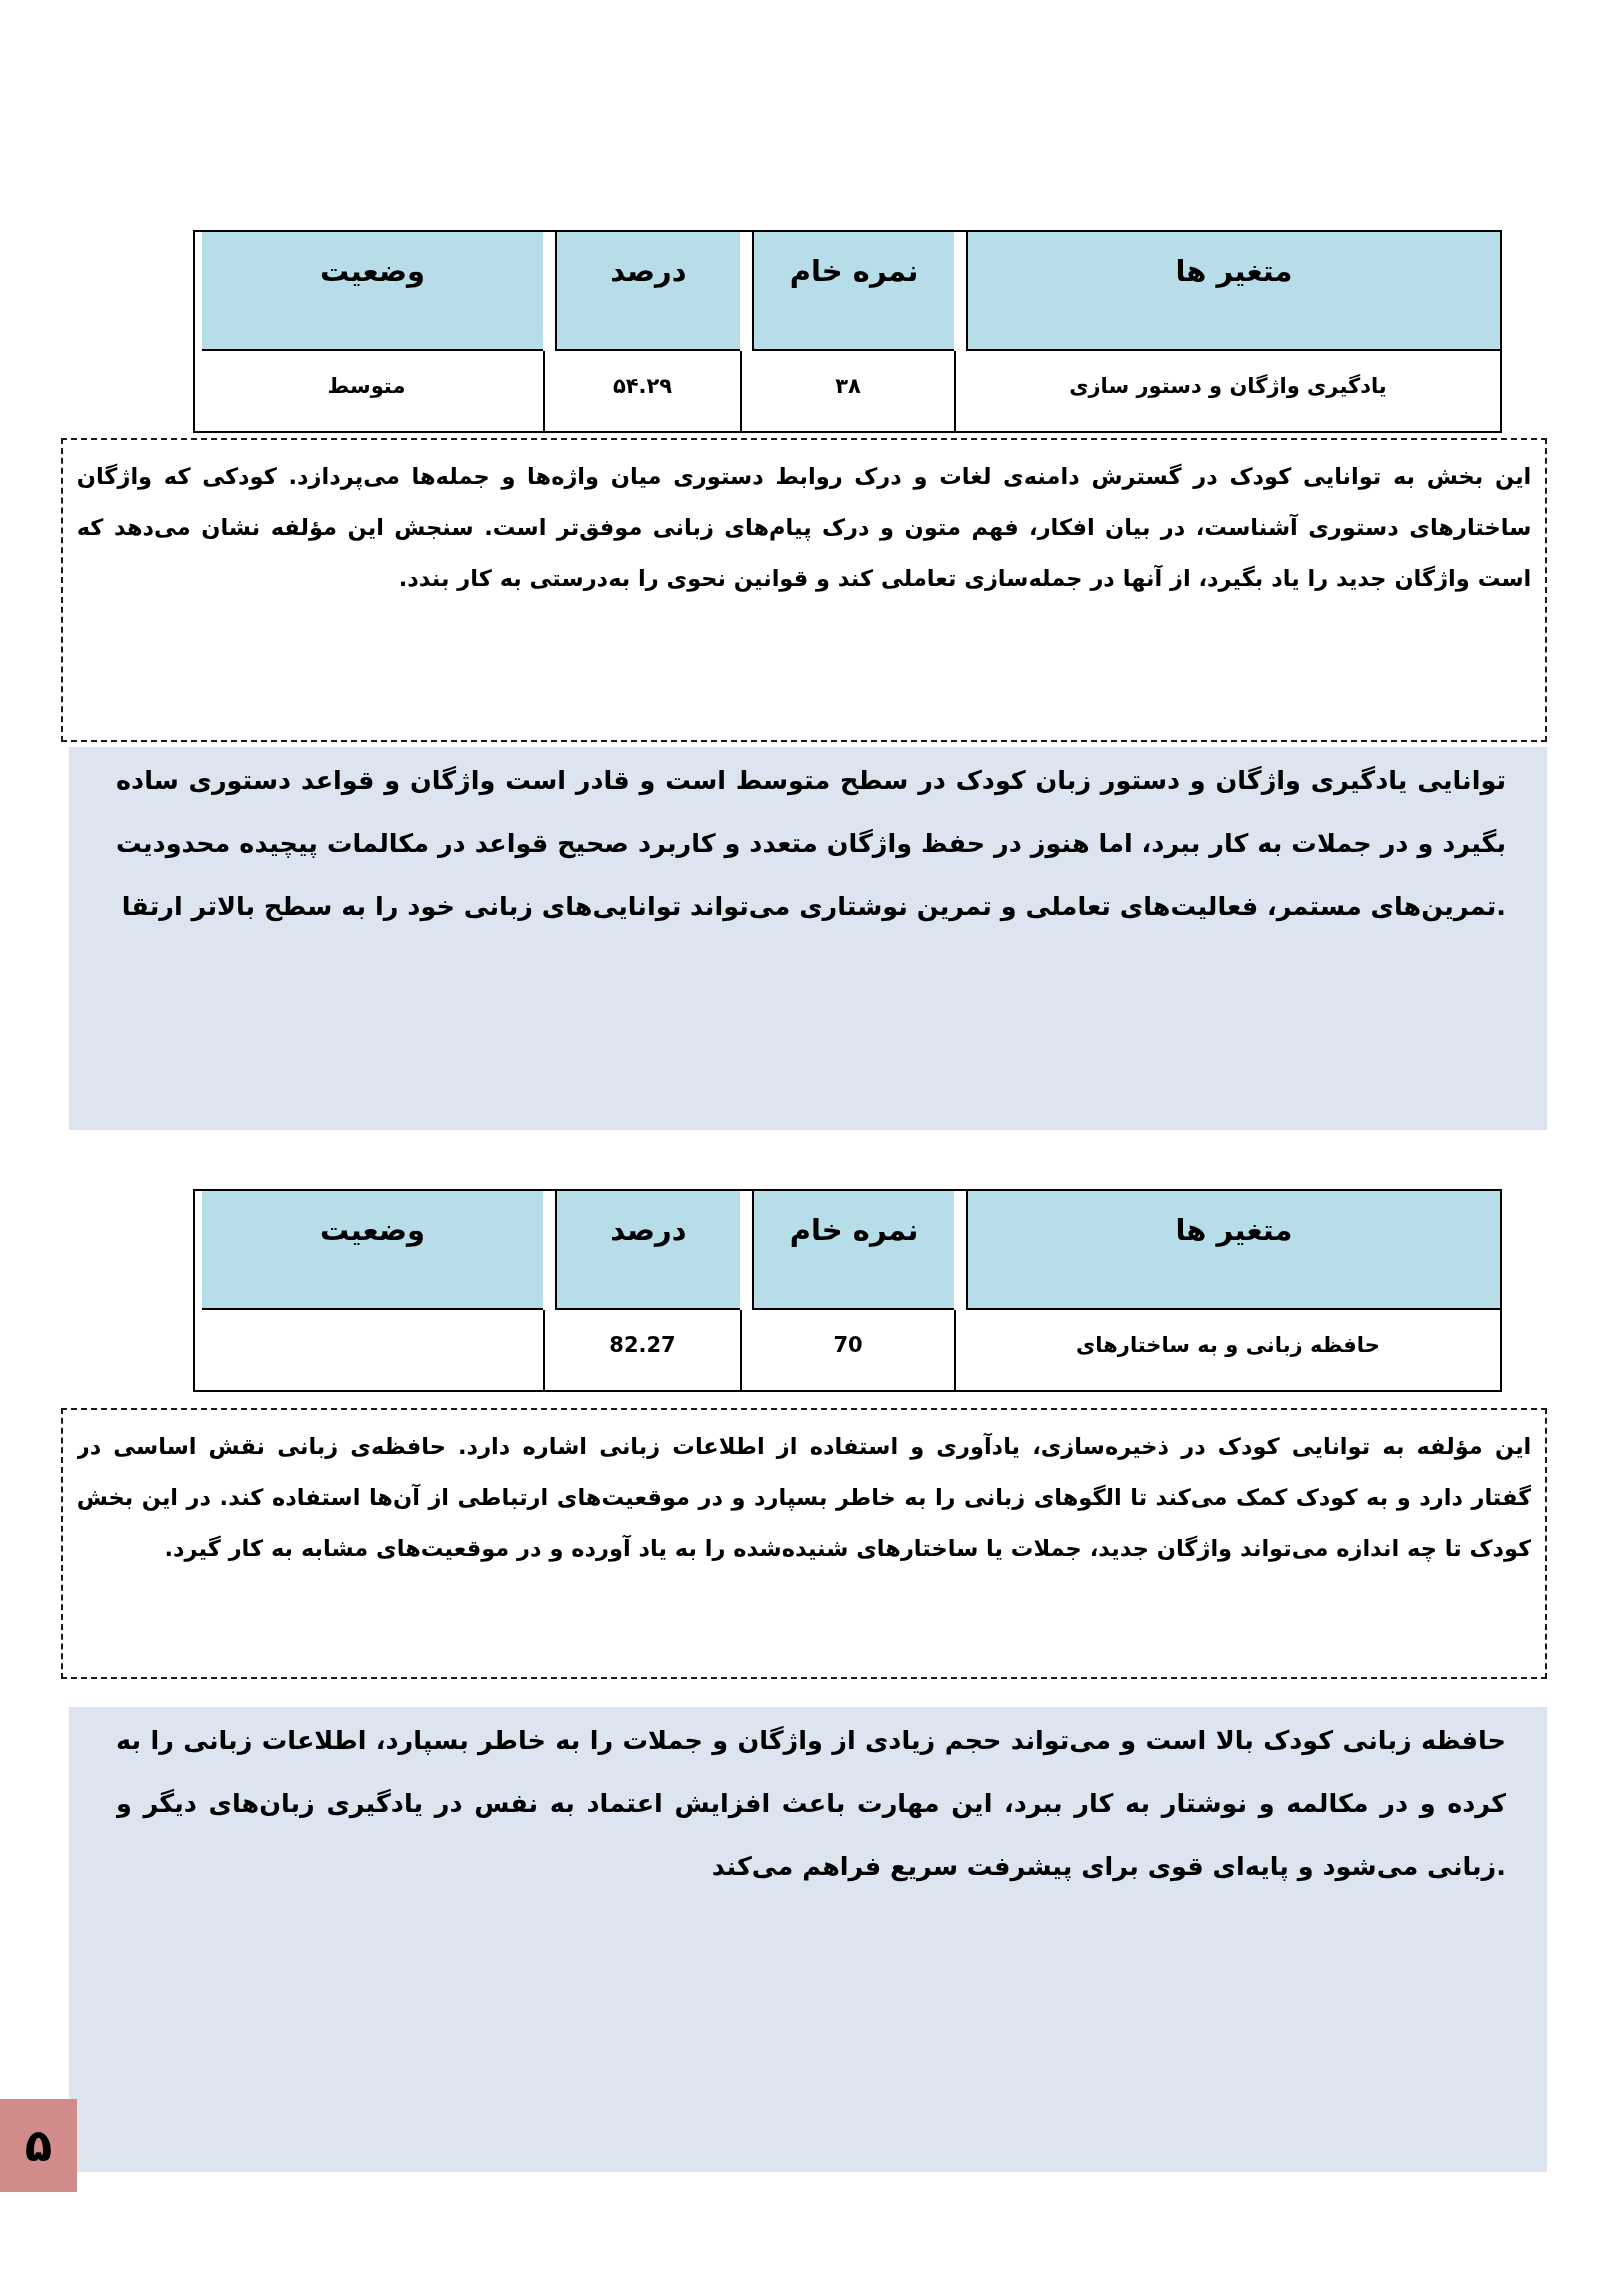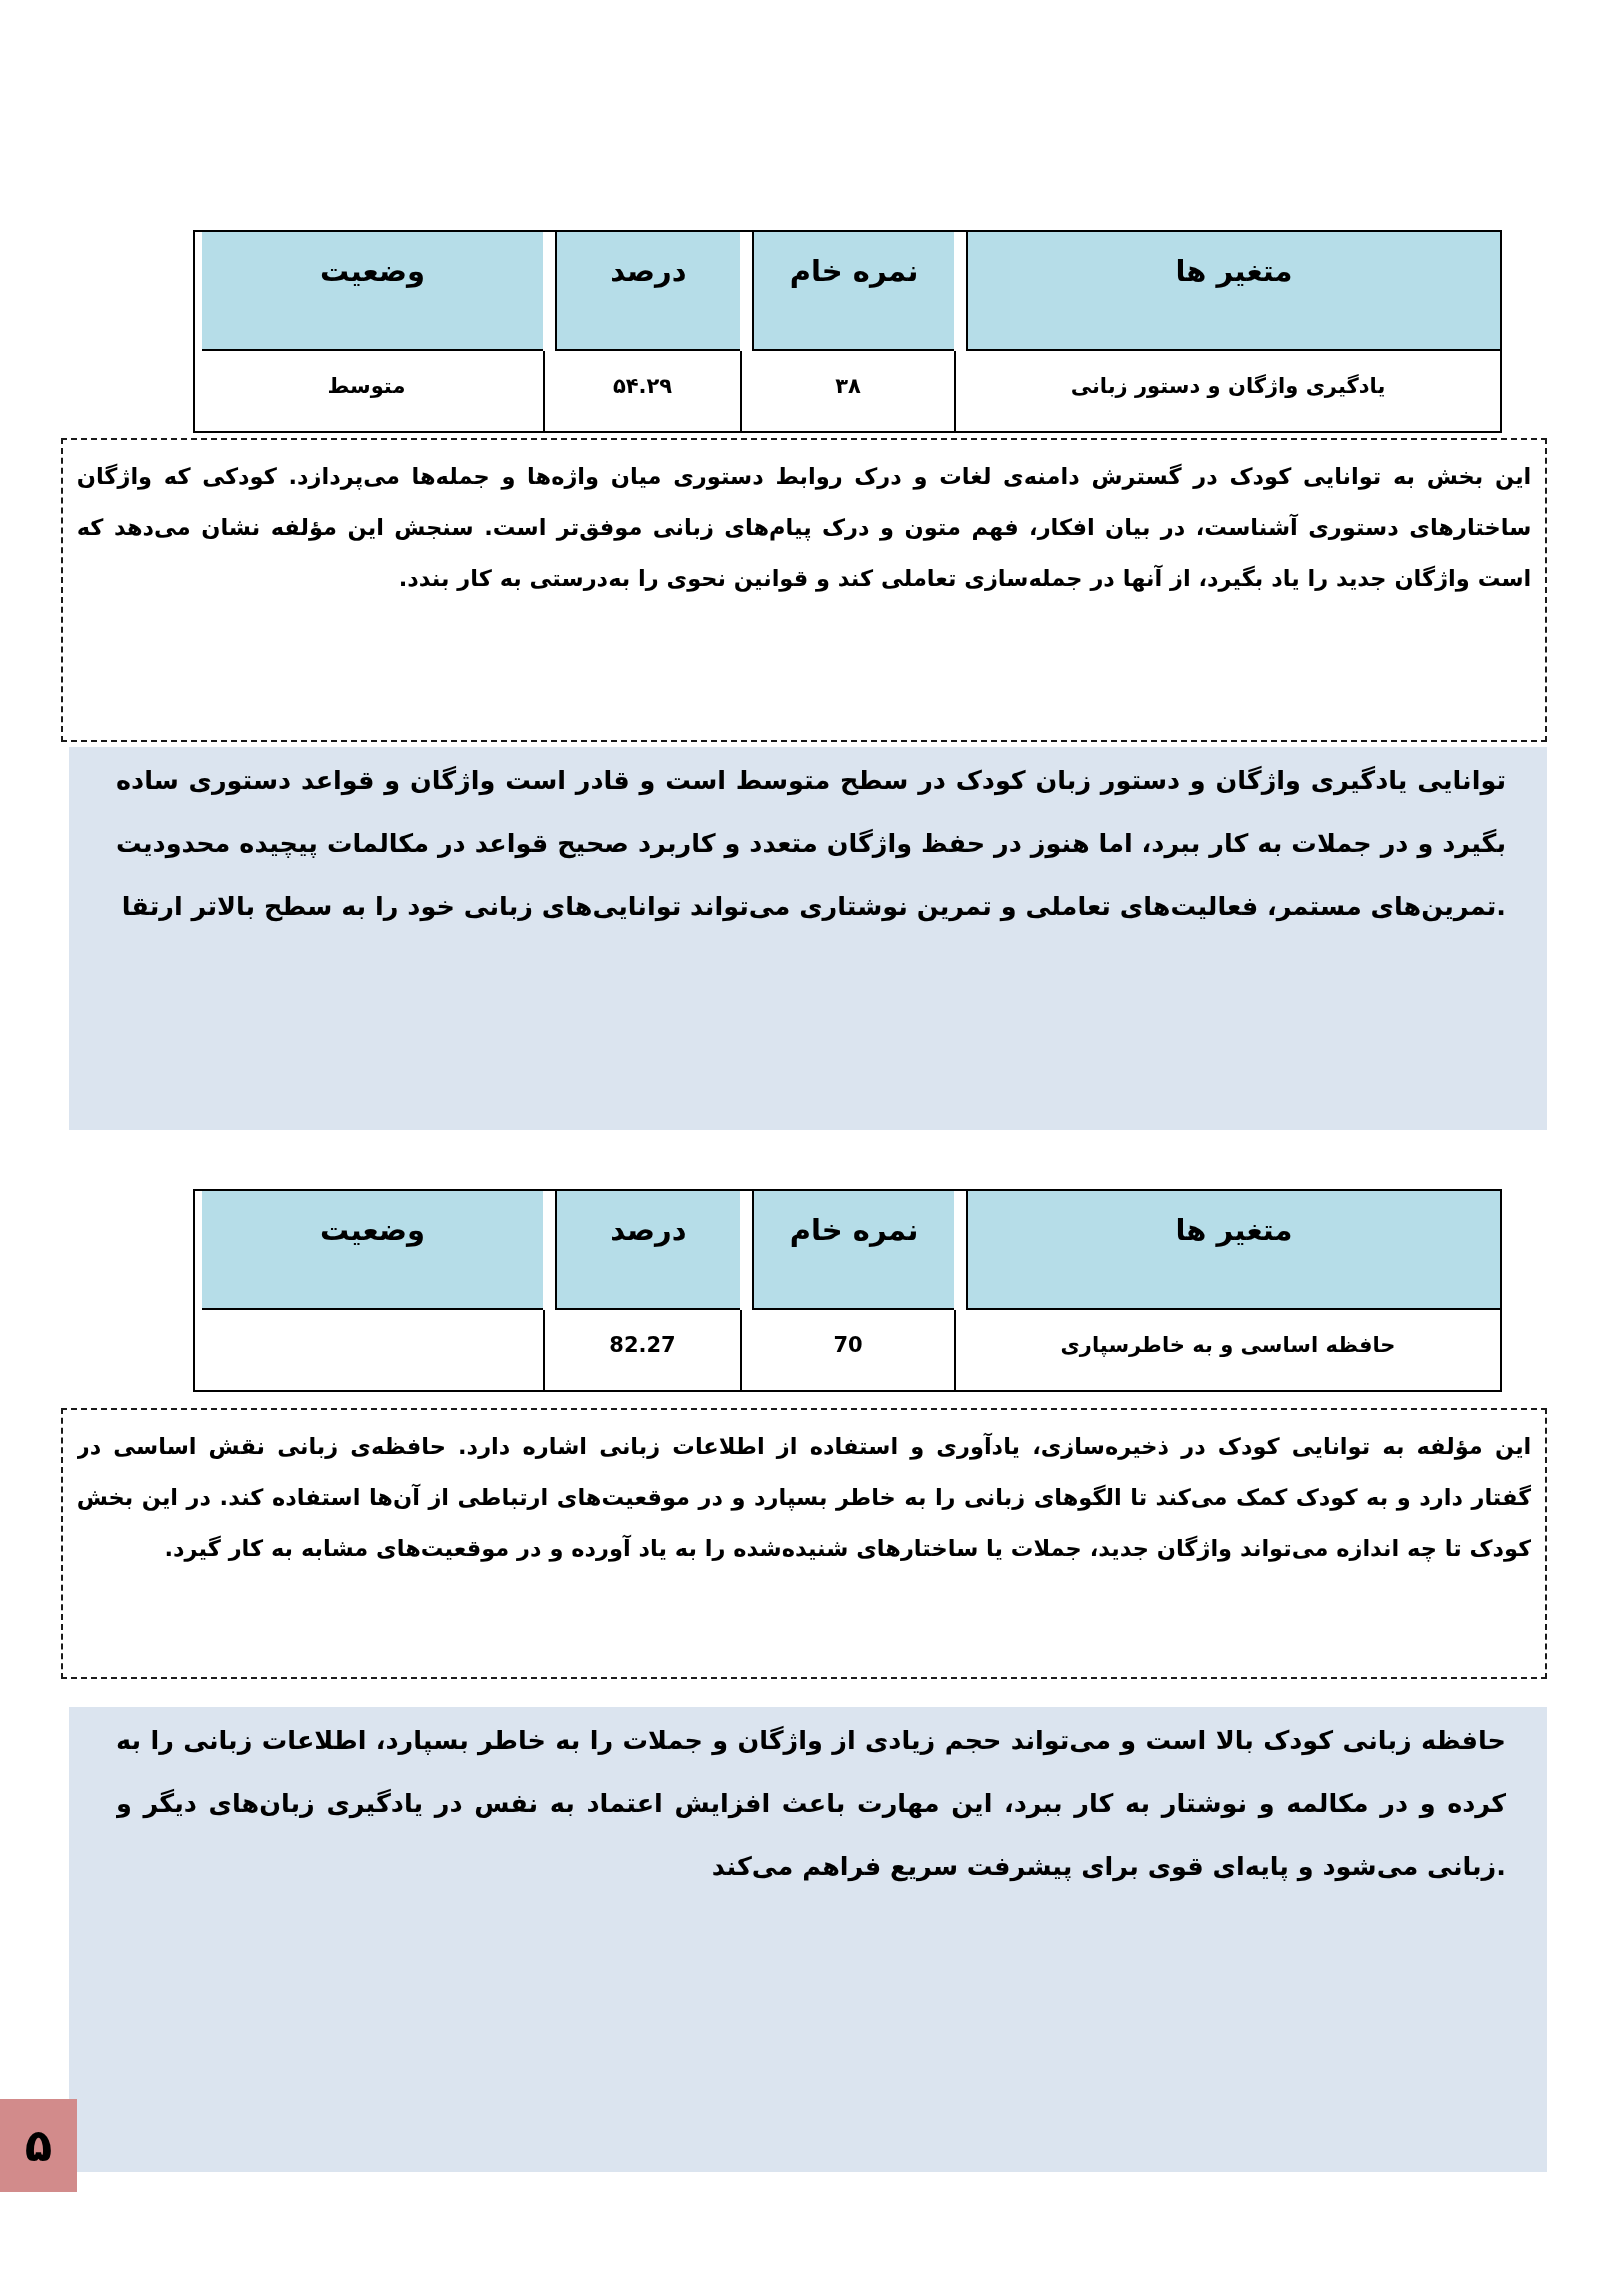--- a/index.html
+++ b/index.html
@@ -99,21 +99,21 @@
   }
 </style>
 </head>
 <body>
 
 <div class="score-table t1">
   <div class="cell head">متغیر ها</div>
   <div class="cell head">نمره خام</div>
   <div class="cell head">درصد</div>
   <div class="cell head c-last">وضعیت</div>
-  <div class="cell body">یادگیری واژگان و دستور زبانی</div>
+  <div class="cell body">یادگیری واژگان و دستور سازی</div>
   <div class="cell body">۳۸</div>
   <div class="cell body">۵۴.۲۹</div>
   <div class="cell body c-last">متوسط</div>
 </div>
 
 <div class="dashed-box d1">
   <div class="tline">این بخش به توانایی کودک در گسترش دامنه‌ی لغات و درک روابط دستوری میان واژه‌ها و جمله‌ها می‌پردازد. کودکی که واژگان بیشتری می‌داند و با</div>
   <div class="tline">ساختارهای دستوری آشناست، در بیان افکار، فهم متون و درک پیام‌های زبانی موفق‌تر است. سنجش این مؤلفه نشان می‌دهد که کودک تا چه میزان قادر</div>
   <div class="tline last">است واژگان جدید را یاد بگیرد، از آنها در جمله‌سازی تعاملی کند و قوانین نحوی را به‌درستی به کار بندد.</div>
 </div>
@@ -122,21 +122,21 @@
   <div class="tline">توانایی یادگیری واژگان و دستور زبان کودک در سطح متوسط است و قادر است واژگان و قواعد دستوری ساده تا متوسط را یاد</div>
   <div class="tline">بگیرد و در جملات به کار ببرد، اما هنوز در حفظ واژگان متعدد و کاربرد صحیح قواعد در مکالمات پیچیده محدودیت دارد و با</div>
   <div class="tline last">.تمرین‌های مستمر، فعالیت‌های تعاملی و تمرین نوشتاری می‌تواند توانایی‌های زبانی خود را به سطح بالاتر ارتقا دهد</div>
 </div>
 
 <div class="score-table t2">
   <div class="cell head">متغیر ها</div>
   <div class="cell head">نمره خام</div>
   <div class="cell head">درصد</div>
   <div class="cell head c-last">وضعیت</div>
-  <div class="cell body">حافظه اساسی و به خاطرسپاری</div>
+  <div class="cell body">حافظه زبانی و به ساختارهای</div>
   <div class="cell body">70</div>
   <div class="cell body">82.27</div>
 </div>
 
 <div class="dashed-box d2">
   <div class="tline">این مؤلفه به توانایی کودک در ذخیره‌سازی، یادآوری و استفاده از اطلاعات زبانی اشاره دارد. حافظه‌ی زبانی نقش اساسی در یادگیری واژگان، درک متن و</div>
   <div class="tline">گفتار دارد و به کودک کمک می‌کند تا الگوهای زبانی را به خاطر بسپارد و در موقعیت‌های ارتباطی از آن‌ها استفاده کند. در این بخش بررسی می‌شود که</div>
   <div class="tline last">کودک تا چه اندازه می‌تواند واژگان جدید، جملات یا ساختارهای شنیده‌شده را به یاد آورده و در موقعیت‌های مشابه به کار گیرد.</div>
 </div>
 

